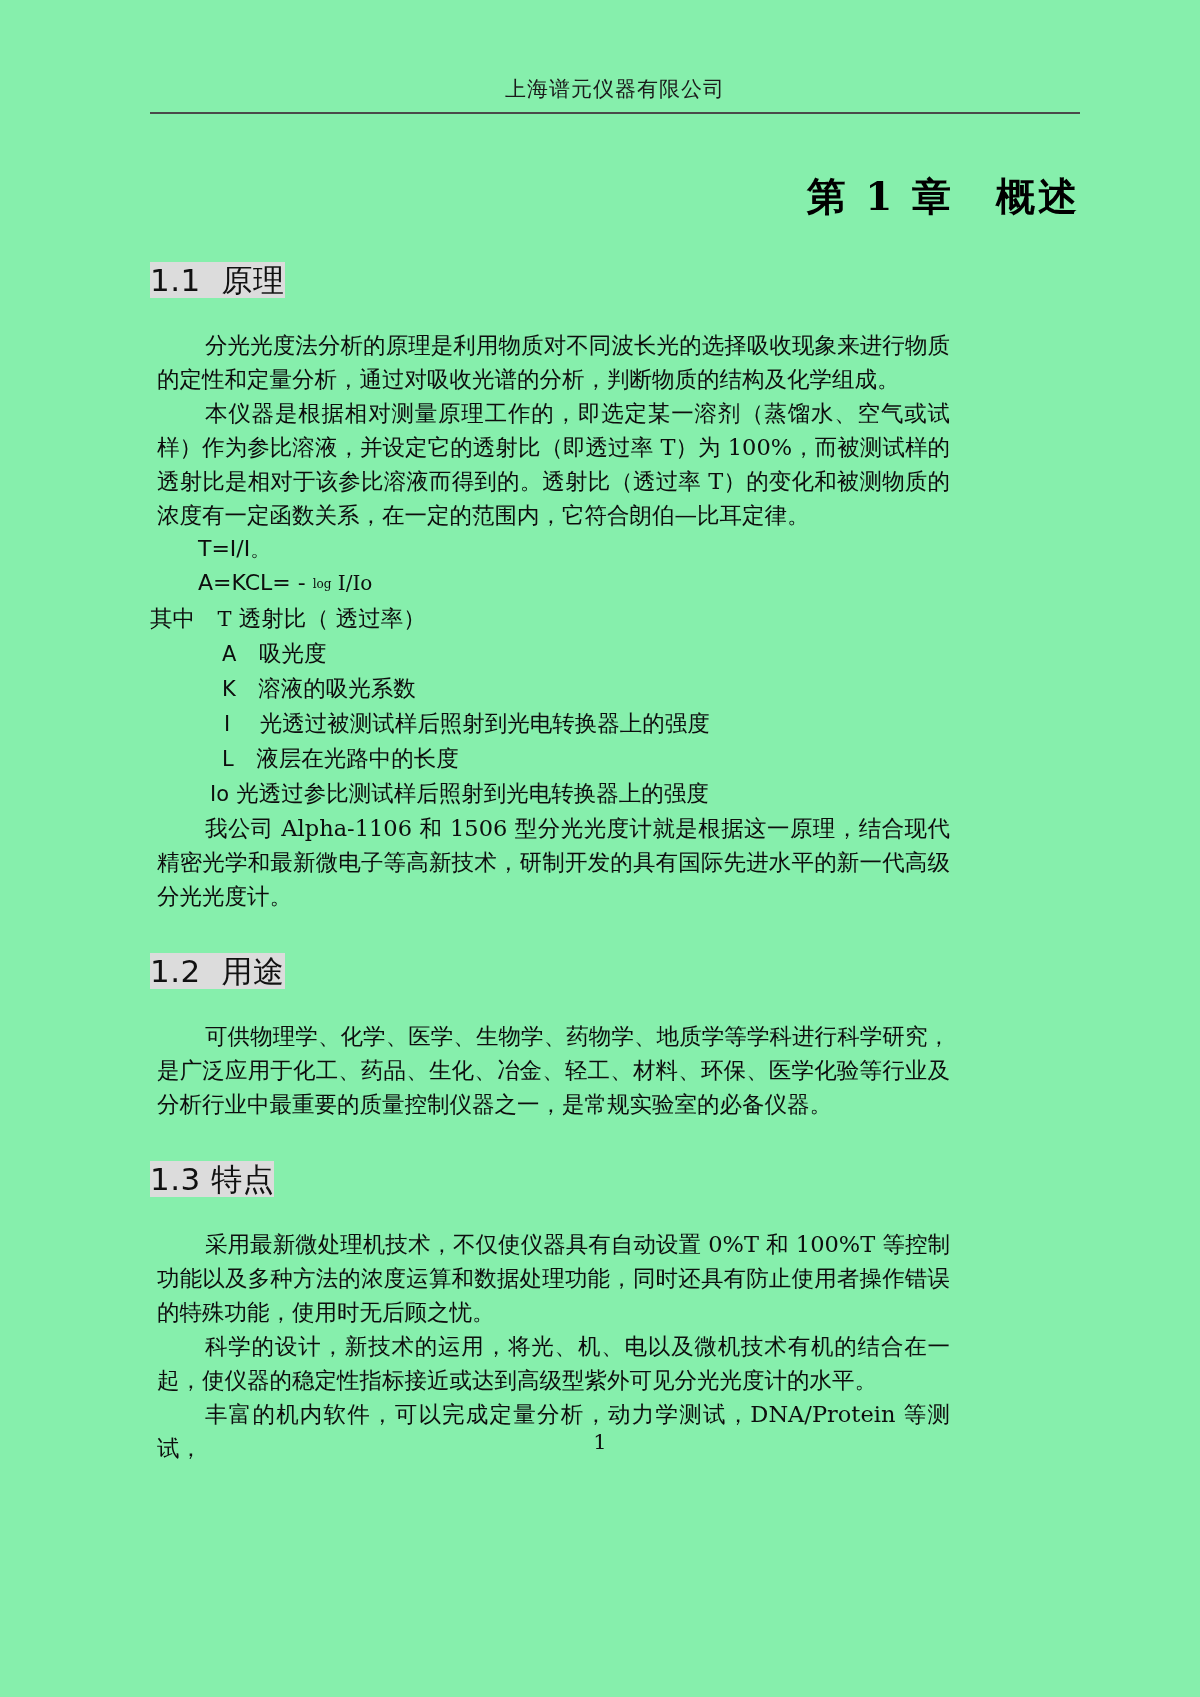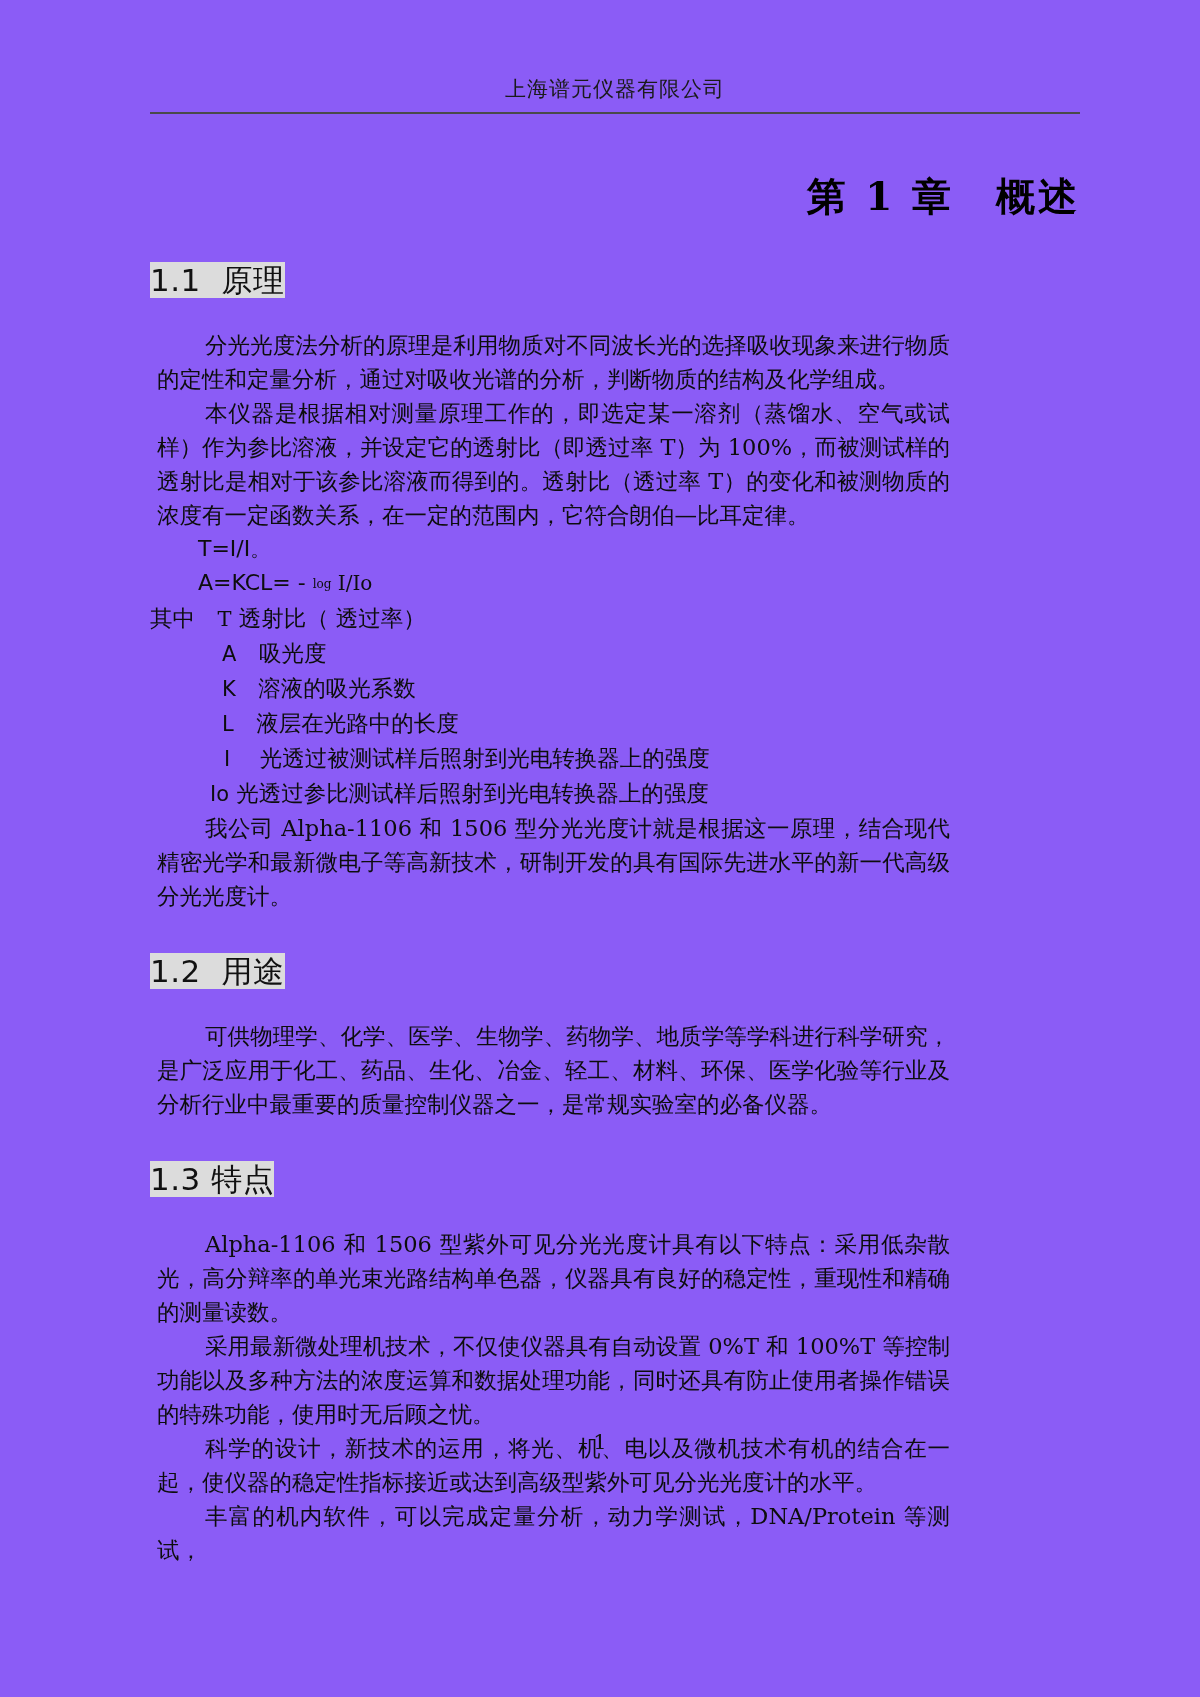--- a/index.html
+++ b/index.html
@@ -10,21 +10,21 @@
   body {
     font-family: "DejaVu Serif", serif;
     color: #000000;
     -webkit-font-smoothing: antialiased;
   }
   .page {
     position: relative;
     width: 1200px;
     height: 1697px;
     margin: 0 auto;
-    background: #8b5cf6;
+    background: #86efac;
     box-sizing: border-box;
     overflow: hidden;
   }
 
   
   .page-header {
     position: absolute;
     left: 150px;
     top: 74px;
     width: 930px;
@@ -181,23 +181,23 @@
 
     <p class="formula-line"><span>A=KCL= - </span><span class="math-log">log</span><span class="math-serif"> I/Io</span></p>
 
     <p class="def-row"><span>其中</span>　<span class="sym-serif">T</span> <span>透射比（ 透过率）</span></p>
 
     <p class="def-row" style="padding-left:72px"><span class="sym">A</span>　<span>吸光度</span></p>
 
 
     <p class="def-row" style="padding-left:72px"><span class="sym">K</span>　<span>溶液的吸光系数</span></p>
 
+    <p class="def-row" style="padding-left:74px"><span class="sym">I</span>　 <span>光透过被测试样后照射到光电转换器上的强度</span></p>
+
     <p class="def-row" style="padding-left:72px"><span class="sym">L</span>　<span>液层在光路中的长度</span></p>
-
-    <p class="def-row" style="padding-left:74px"><span class="sym">I</span>　 <span>光透过被测试样后照射到光电转换器上的强度</span></p>
 
     <p class="def-row" style="padding-left:60px"><span class="sym">Io</span> <span>光透过参比测试样后照射到光电转换器上的强度</span></p>
 
     <p class="body-text indent2">我公司 Alpha-1106 和 1506 型分光光度计就是根据这一原理，结合现代精密光学和最新微电子等高新技术，研制开发的具有国际先进水平的新一代高级分光光度计。</p>
 
     <div class="spacer-lg"></div>
 
     <div class="heading-row">
       <h2 class="section-heading">1.2  用途</h2>
     </div>
@@ -207,21 +207,20 @@
     <p class="body-text indent2">可供物理学、化学、医学、生物学、药物学、地质学等学科进行科学研究，是广泛应用于化工、药品、生化、冶金、轻工、材料、环保、医学化验等行业及分析行业中最重要的质量控制仪器之一，是常规实验室的必备仪器。</p>
 
     <div class="spacer-lg"></div>
 
     <div class="heading-row">
       <h2 class="section-heading">1.3 特点</h2>
     </div>
 
     <div class="spacer-md"></div>
 
-    <p class="body-text indent2">Alpha-1106 和 1506 型紫外可见分光光度计具有以下特点：采用低杂散光，高分辩率的单光束光路结构单色器，仪器具有良好的稳定性，重现性和精确的测量读数。</p>
     <p class="body-text indent2">采用最新微处理机技术，不仅使仪器具有自动设置 0%T 和 100%T 等控制功能以及多种方法的浓度运算和数据处理功能，同时还具有防止使用者操作错误的特殊功能，使用时无后顾之忧。</p>
     <p class="body-text indent2">科学的设计，新技术的运用，将光、机、电以及微机技术有机的结合在一起，使仪器的稳定性指标接近或达到高级型紫外可见分光光度计的水平。</p>
     <p class="body-text indent2">丰富的机内软件，可以完成定量分析，动力学测试，DNA/Protein 等测试，</p>
 
   </div>
 
   <div class="page-number">1</div>
 
 </div>
 

